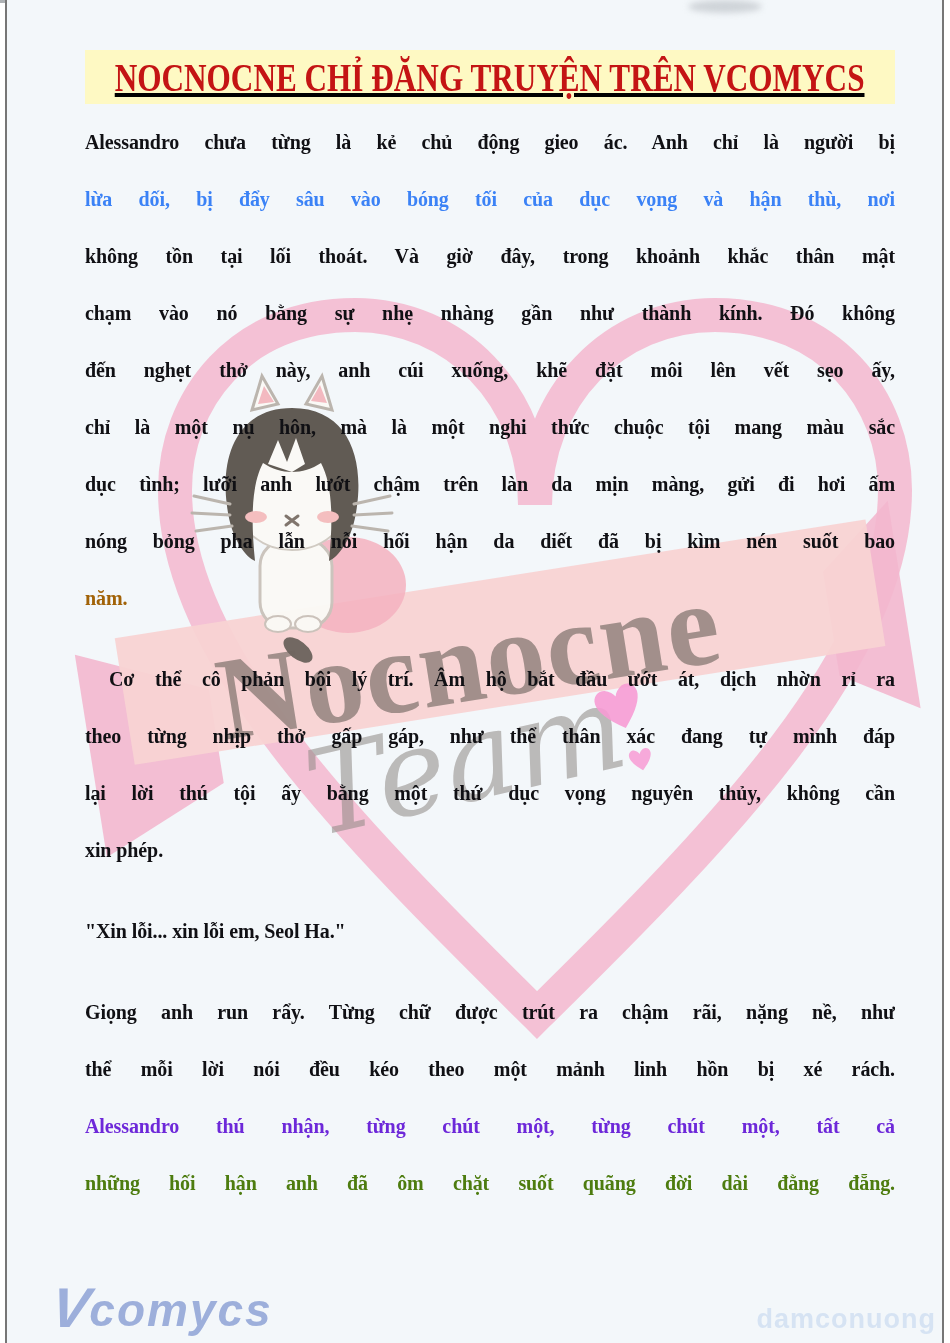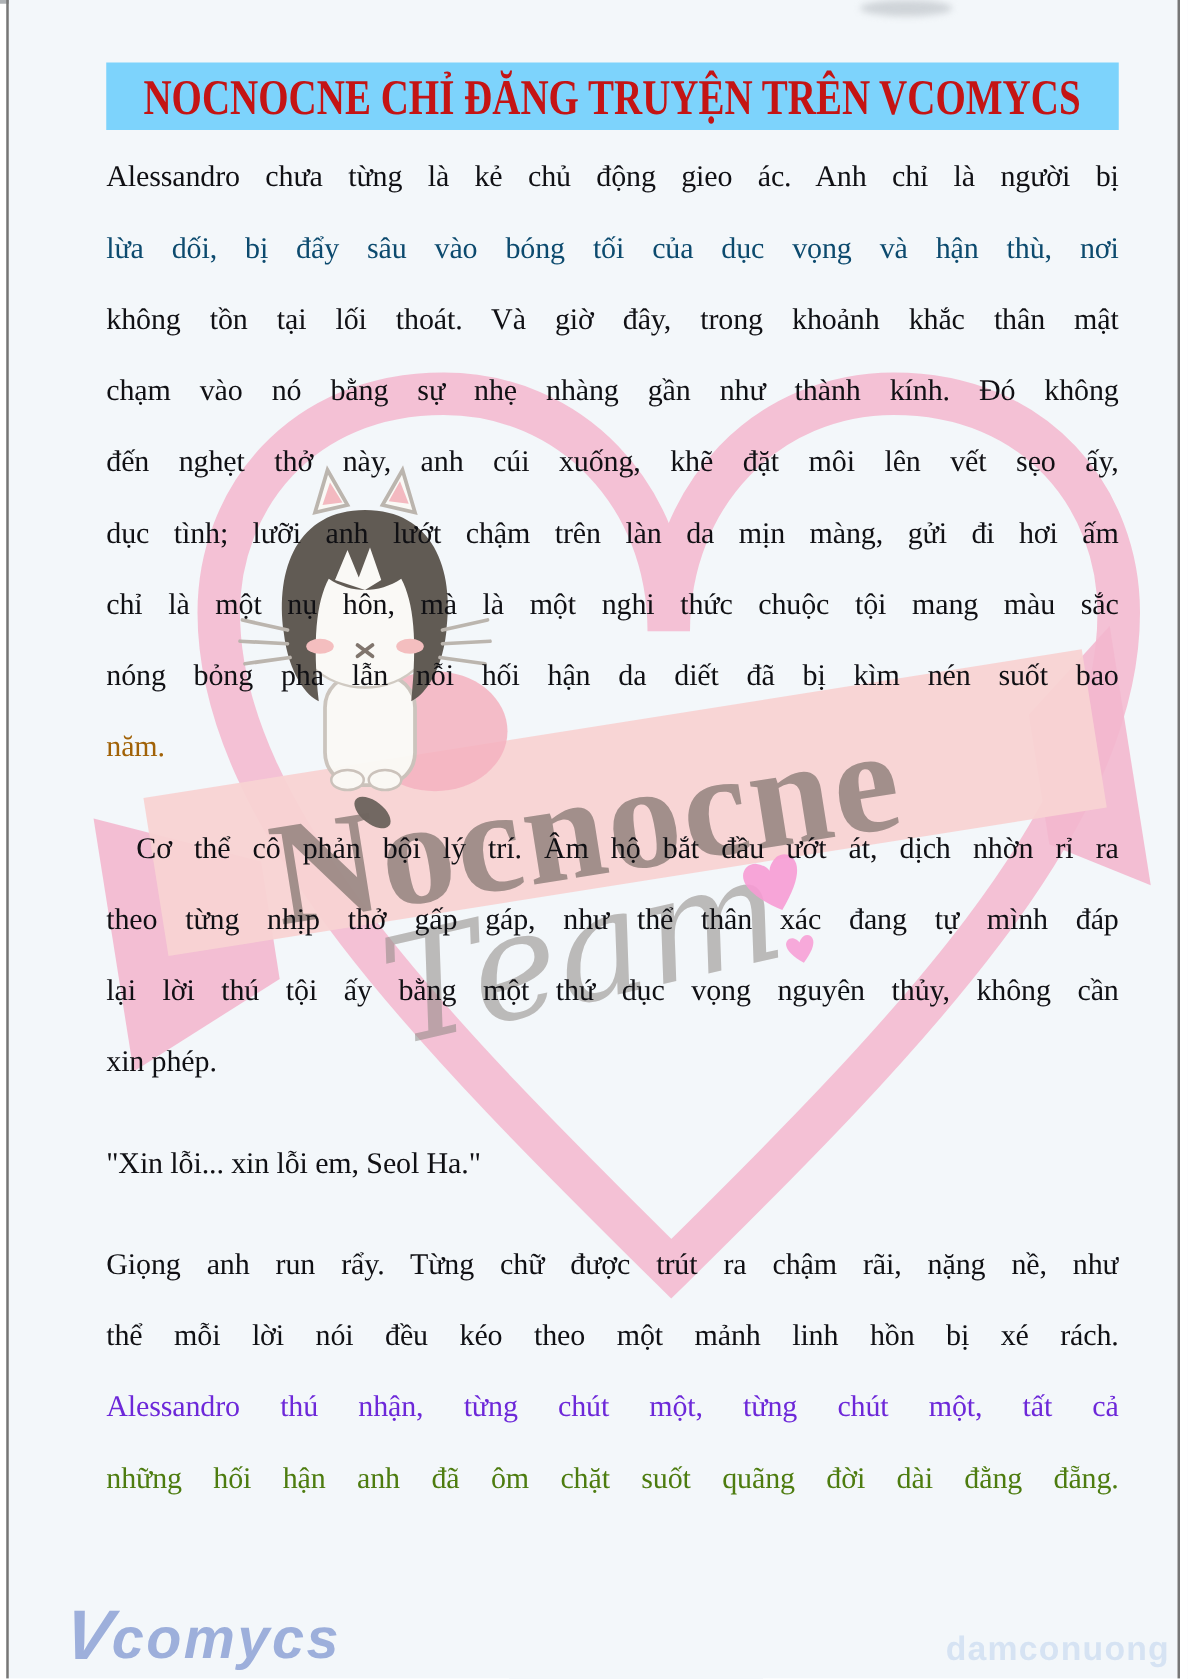--- a/index.html
+++ b/index.html
@@ -16,21 +16,21 @@
   .watermark{position:absolute;left:0;top:0;width:950px;height:1343px;z-index:1;}
 
   .content{position:absolute;left:85px;top:50px;width:810px;z-index:2;}
   .header-band{display:flex;justify-content:center;align-items:center;height:54px;
                overflow:hidden;}
   .header-inner{white-space:nowrap;font-weight:bold;font-size:40px;
                 transform:scaleX(0.78);transform-origin:center;}
   .body-text{margin-top:10px;}
   .para{margin:0;}
   .para + .para{margin-top:24px;}
-  .line{font-weight:normal;font-size:24px;line-height:57px;height:57px;color:#101014;
+  .line{font-weight:bold;font-size:20px;line-height:57px;height:57px;color:#101014;
         letter-spacing:-0.1px;text-align:justify;overflow:hidden;white-space:normal;}
   .line.stretch{text-align-last:justify;}
 
   .footer-left{position:absolute;left:52px;top:1280px;z-index:3;display:flex;align-items:flex-end;
                font-family:"Liberation Sans","DejaVu Sans",sans-serif;font-style:italic;
                font-weight:bold;line-height:1;}
   .footer-left .logo-v{font-size:56px;transform:skewX(-8deg);}
   .footer-left .logo-rest{font-size:46px;letter-spacing:2px;padding-bottom:3px;}
   .footer-right{position:absolute;right:14px;top:1304px;z-index:3;
                 font-family:"Liberation Sans","DejaVu Sans",sans-serif;
@@ -82,32 +82,32 @@
     </g>
 
     <text x="475" y="700" transform="rotate(-9 475 700)" text-anchor="middle" font-family="Liberation Serif, DejaVu Serif, serif" font-weight="bold" font-size="118" letter-spacing="2" fill="#6f655f" opacity="0.62">Nocnocne</text>
     <text x="475" y="800" transform="rotate(-13 475 800)" text-anchor="middle" font-family="DejaVu Serif, Liberation Serif, serif" font-style="italic" font-size="118" fill="#8f8985" opacity="0.55">Team</text>
 
     <path transform="translate(592 695) rotate(-18) scale(1.1)" d="M 20 38 C 6 26 0 16 0 9 C 0 2 6 -2 12 0 C 16 2 19 5 20 8 C 21 5 24 2 28 0 C 34 -2 40 2 40 9 C 40 16 34 26 20 38 Z" fill="#f79bd4" opacity="0.9"></path>
     <path transform="translate(628 752) rotate(-12) scale(0.55)" d="M 20 38 C 6 26 0 16 0 9 C 0 2 6 -2 12 0 C 16 2 19 5 20 8 C 21 5 24 2 28 0 C 34 -2 40 2 40 9 C 40 16 34 26 20 38 Z" fill="#f79bd4" opacity="0.85"></path>
   </svg>
 
   <div class="content">
-    <div class="header-band" style="background: #7dd3fc;">
+    <div class="header-band" style="background: #fef9c3; text-decoration: underline;">
       <span class="header-inner" style="color: rgb(196, 20, 20);">NOCNOCNE CHỈ ĐĂNG TRUYỆN TRÊN VCOMYCS</span>
     </div>
     <div class="body-text">
         <div class="para">
           <div class="line stretch" style="color: rgb(16, 16, 20);">Alessandro chưa từng là kẻ chủ động gieo ác. Anh chỉ là người bị</div>
-          <div class="line stretch" style="color: #0c4a6e;">lừa dối, bị đẩy sâu vào bóng tối của dục vọng và hận thù, nơi</div>
+          <div class="line stretch" style="color: #3b82f6;">lừa dối, bị đẩy sâu vào bóng tối của dục vọng và hận thù, nơi</div>
           <div class="line stretch" style="color: rgb(16, 16, 20);">không tồn tại lối thoát. Và giờ đây, trong khoảnh khắc thân mật</div>
           <div class="line stretch" style="color: rgb(16, 16, 20);">chạm vào nó bằng sự nhẹ nhàng gần như thành kính. Đó không</div>
           <div class="line stretch" style="color: rgb(16, 16, 20);">đến nghẹt thở này, anh cúi xuống, khẽ đặt môi lên vết sẹo ấy,</div>
+          <div class="line stretch" style="color: rgb(16, 16, 20);">chỉ là một nụ hôn, mà là một nghi thức chuộc tội mang màu sắc</div>
           <div class="line stretch" style="color: rgb(16, 16, 20);">dục tình; lưỡi anh lướt chậm trên làn da mịn màng, gửi đi hơi ấm</div>
-          <div class="line stretch" style="color: rgb(16, 16, 20);">chỉ là một nụ hôn, mà là một nghi thức chuộc tội mang màu sắc</div>
           <div class="line stretch" style="color: rgb(16, 16, 20);">nóng bỏng pha lẫn nỗi hối hận da diết đã bị kìm nén suốt bao</div>
           <div class="line" style="color: #a16207;">năm.</div>
         </div>
         <div class="para">
           <div class="line stretch" style="color: rgb(16, 16, 20); margin-left: 24px;">Cơ thể cô phản bội lý trí. Âm hộ bắt đầu ướt át, dịch nhờn rỉ ra</div>
           <div class="line stretch" style="color: rgb(16, 16, 20);">theo từng nhịp thở gấp gáp, như thể thân xác đang tự mình đáp</div>
           <div class="line stretch" style="color: rgb(16, 16, 20);">lại lời thú tội ấy bằng một thứ dục vọng nguyên thủy, không cần</div>
           <div class="line" style="color: rgb(16, 16, 20);">xin phép.</div>
         </div>
         <div class="para">

